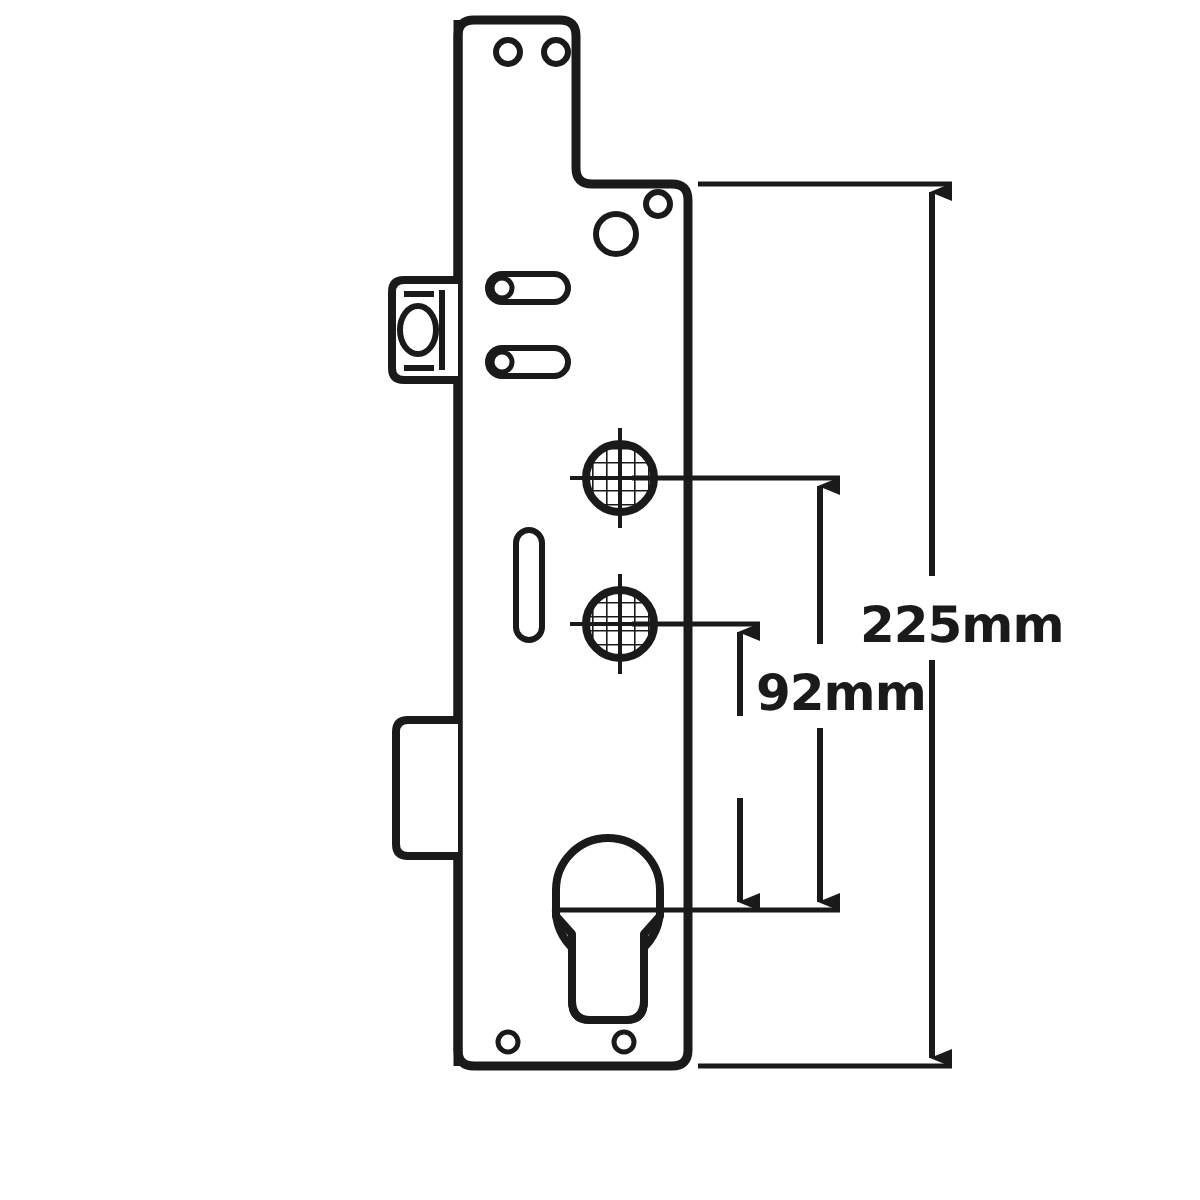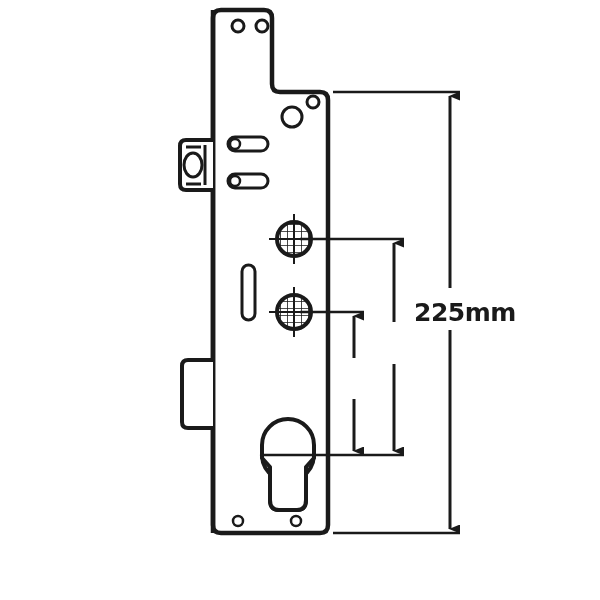--- a/index.html
+++ b/index.html
@@ -9,20 +9,21 @@
   }
   body {
     font-family: "DejaVu Sans", sans-serif;
   }
   #stage {
     position: relative;
     width: 576px;
     height: 600px;
     background: #ffffff;
     overflow: hidden;
+    margin-left: 16px;
   }
   #drawing {
     position: absolute;
     left: 0;
     top: 0;
     width: 600px;
     height: 600px;
   }
   .dim-label {
     position: absolute;
@@ -172,15 +173,16 @@
     </g>
 
     <g>
       <line x1="354" y1="316" x2="354" y2="358" stroke="#1a1a1a" stroke-width="3" marker-start="url(#arrUp)"></line>
       <line x1="354" y1="399" x2="354" y2="451" stroke="#1a1a1a" stroke-width="3" marker-end="url(#arrDown)"></line>
     </g>
   </svg>
 
   <div class="dim-label" id="label-225">225mm</div>
 
+  <div class="dim-label" id="label-92">92mm</div>
 
 
 </div>
 
 </body></html>

